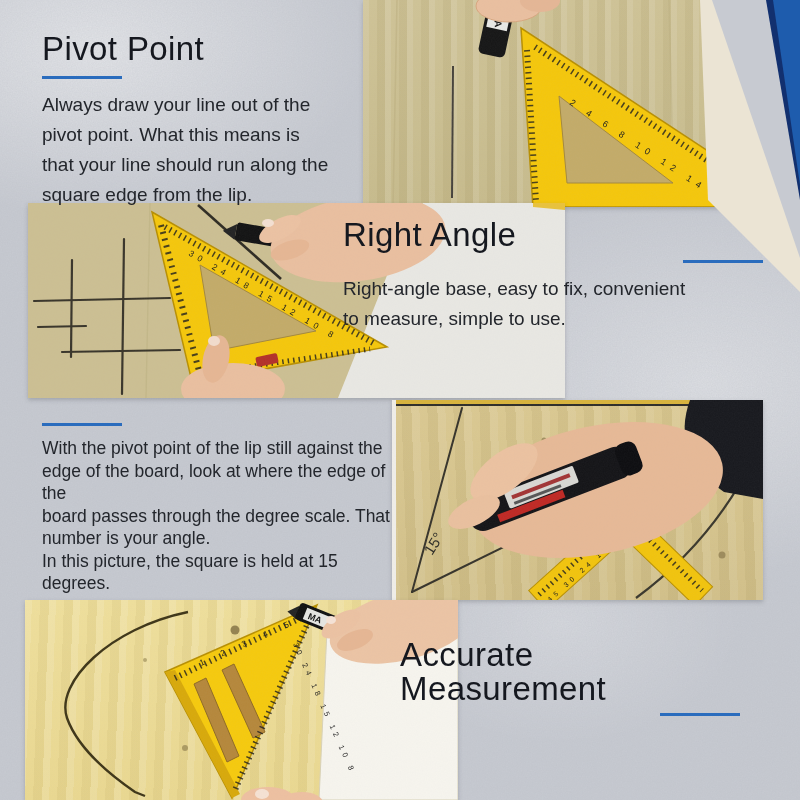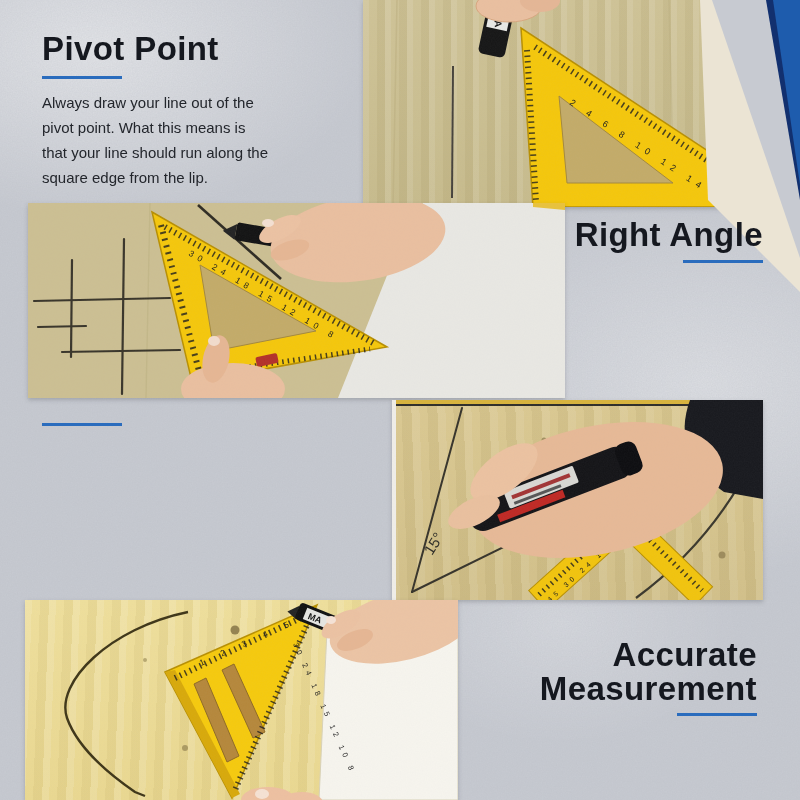--- a/index.html
+++ b/index.html
@@ -20,33 +20,33 @@
   #photo3{left:392px;top:400px;width:371px;height:200px;
     background:repeating-linear-gradient(88deg, rgba(255,255,255,.08) 0 8px, rgba(0,0,0,0) 8px 16px, rgba(110,90,30,.07) 16px 26px),linear-gradient(#dbc991,#d2c089);}
   #photo4{left:25px;top:600px;width:433px;height:200px;
     background:repeating-linear-gradient(92deg, rgba(255,255,255,.12) 0 7px, rgba(0,0,0,0) 7px 15px, rgba(140,115,40,.07) 15px 24px),linear-gradient(#efdf9b,#ead890);}
   .band{position:absolute;inset:0;pointer-events:none;}
   #band-cream{background:#ebe4d4;clip-path:polygon(700px 0,800px 0,800px 292px,708px 200px);}
   #band-gray{background:#c7cad1;clip-path:polygon(712px 0,800px 0,800px 258px);}
   #band-navy{background:#12306f;clip-path:polygon(766px 0,800px 0,800px 200px);}
   #band-blue{background:#1e5cad;clip-path:polygon(773px 0,800px 0,800px 185px);}
   .sec{position:absolute;z-index:5;}
-  .sec h2{margin:0;font-weight:700;font-size:33px;line-height:1.02;color:#15181f;
+  .sec h2{margin:0;font-weight:400;font-size:33px;line-height:1.02;color:#15181f;
     letter-spacing:.4px;white-space:pre-line;}
   .rule{height:3px;width:80px;background:#2a6cbd;margin-top:10px;}
-  .sec p{margin:11px 0 0;font-size:15px;line-height:25px;color:#23262c;white-space:pre-line;}
-  .right{text-align:right;}
+  .sec p{margin:11px 0 0;font-size:19px;line-height:30px;color:#23262c;white-space:pre-line;}
+  .right{text-align:left;}
   .right .rule{margin-left:auto;}
   #sec1{left:42px;top:32px;width:340px;}
   #sec2{right:37px;top:218px;width:420px;}
   #sec2 .rule{margin-top:8px;}
   #sec3{left:42px;top:414px;width:352px;}
   #sec3 .rule{margin-top:9px;}
   #sec3 p{font-size:17.5px;line-height:22.5px;}
-  #sec4{right:43px;top:638px;width:340px;}
+  #sec4{right:60px;top:638px;width:340px;}
   #sec4 .rule{margin-top:8px;}
 </style>
 </head>
 <body>
 
 <div id="canvas">
 
   <div id="bg">
     <svg class="noise" width="800" height="800">
       <filter id="grain">
@@ -225,24 +225,31 @@
     <div class="rule"></div>
     <p>Always draw your line out of the
 pivot point. What this means is
 that your line should run along the
 square edge from the lip.</p>
   </div>
 
   <div class="sec right" id="sec2">
     <h2>Right Angle</h2>
     <div class="rule"></div>
+    <p>Right-angle base, easy to fix, convenient
+to measure, simple to use.</p>
   </div>
 
   <div class="sec" id="sec3">
     <div class="rule"></div>
+    <p>With the pivot point of the lip still against the
+edge of the board, look at where the edge of the
+board passes through the degree scale. That
+number is your angle.
+In this picture, the square is held at 15 degrees.</p>
   </div>
 
   <div class="sec right" id="sec4">
     <h2>Accurate
 Measurement</h2>
     <div class="rule"></div>
   </div>
 
 </div>
 

